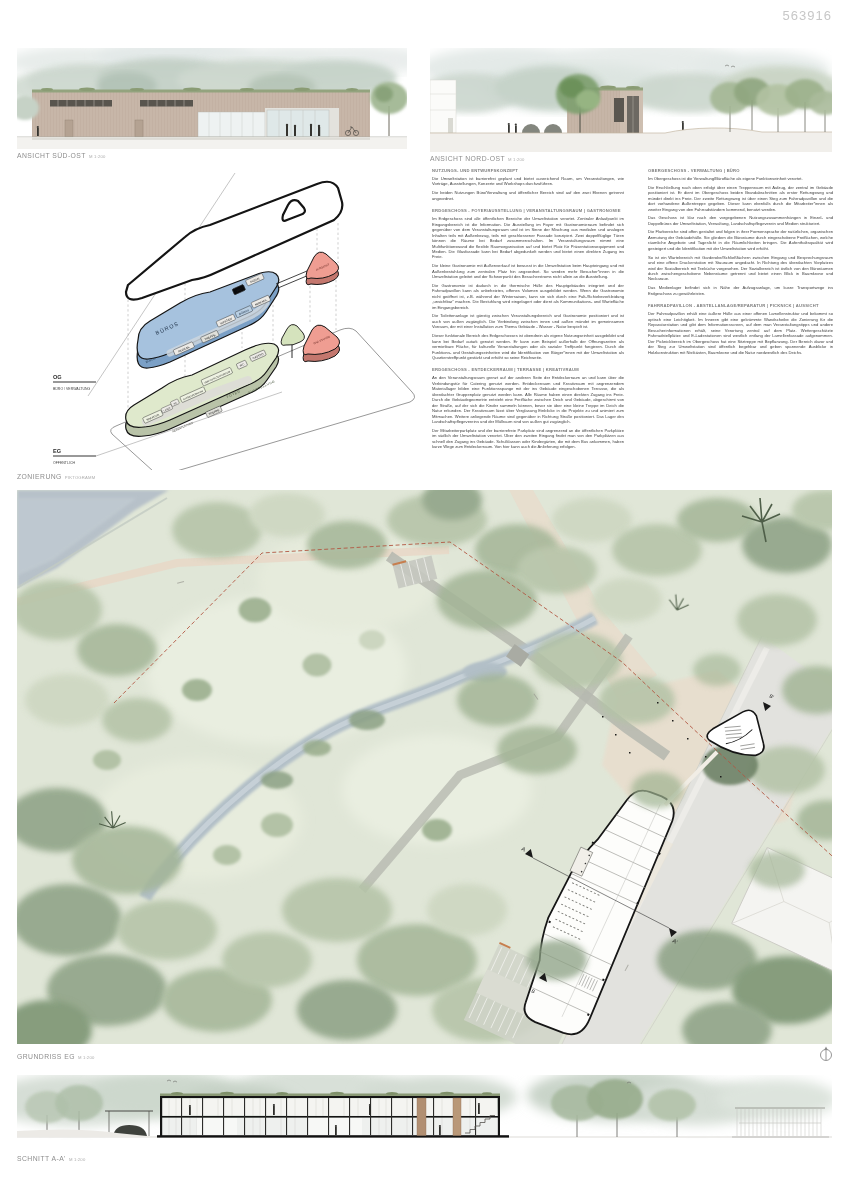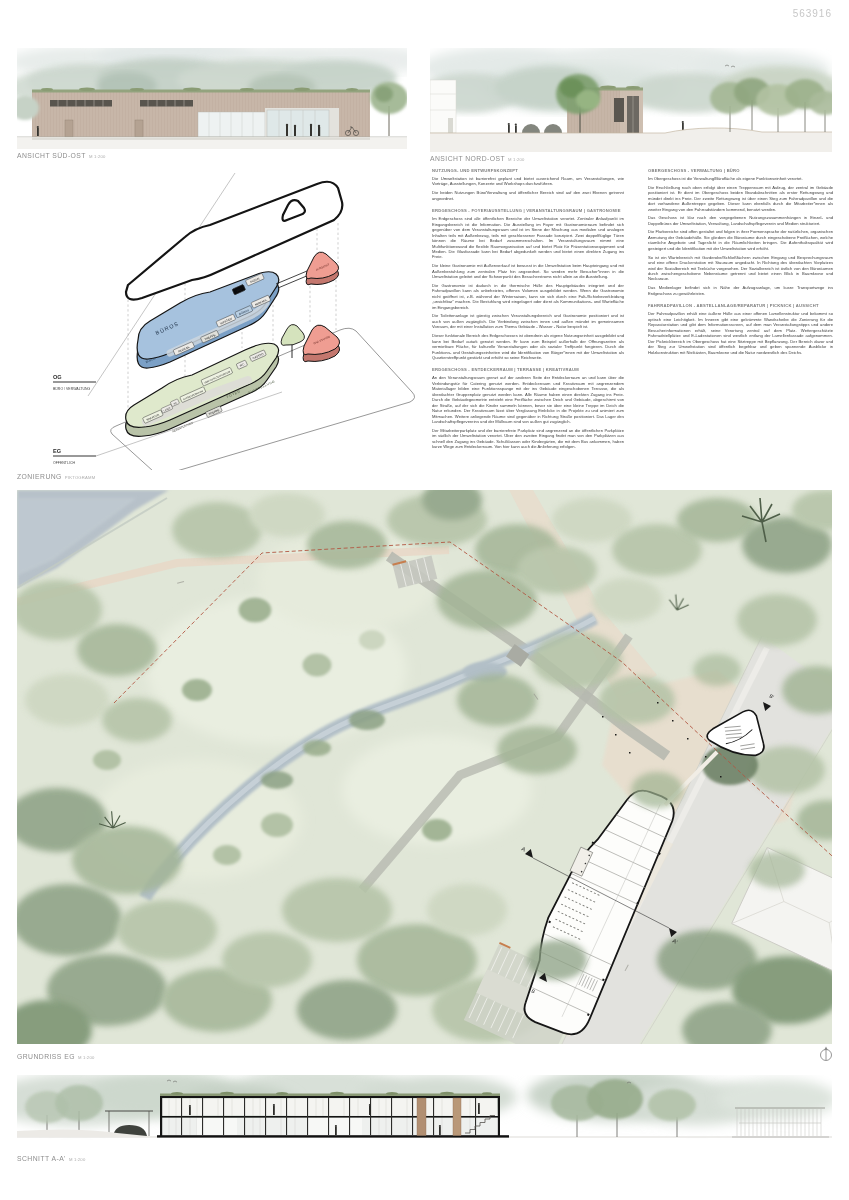--- a/index.html
+++ b/index.html
@@ -1,19 +1,19 @@
 <!DOCTYPE html>
 <html><head>
 <meta charset="utf-8">
 <style>
   html,body{margin:0;padding:0;background:#ffffff;}
   body{font-family:"Liberation Sans",sans-serif;}
   .board{position:relative;width:849px;height:1200px;background:#ffffff;overflow:hidden;}
   .abs{position:absolute;}
-  .bid{position:absolute;right:17px;top:8px;font-size:10px;color:#c7c7c7;letter-spacing:1px;}
+  .bid{position:absolute;right:17px;top:8px;font-size:13px;color:#c7c7c7;letter-spacing:1px;}
   .dlabel{position:absolute;font-size:6.8px;color:#8d8d8d;letter-spacing:.45px;white-space:nowrap;}
   .dlabel .sc{font-size:4.2px;color:#adadad;margin-left:3px;letter-spacing:.2px;}
   .tcol{position:absolute;font-size:4.15px;line-height:1.32;color:#3e3e3e;text-align:justify;}
   .tcol h4{font-size:4.15px;color:#7c7c7c;font-weight:bold;margin:7px 0 2.5px 0;letter-spacing:.25px;text-align:left;}
   .tcol .s0 h4{margin-top:0;}
   .tcol p{margin:0 0 3.2px 0;}
   svg{display:block;overflow:hidden;}
   svg text{font-family:"Liberation Sans",sans-serif;}
 </style>
 </head>

